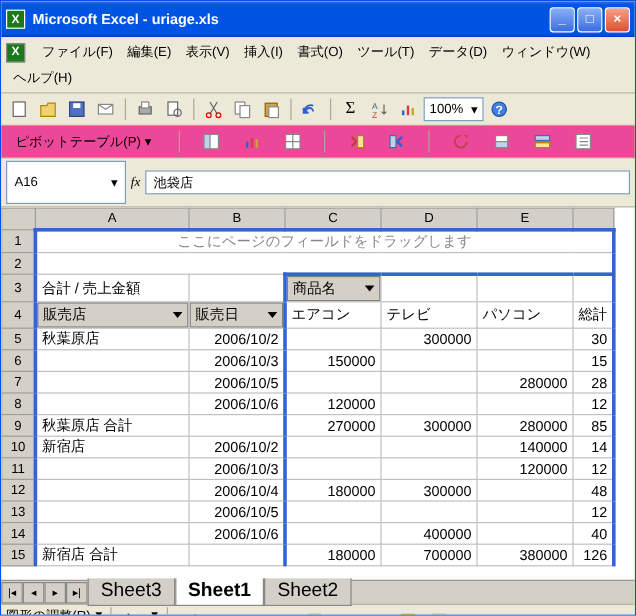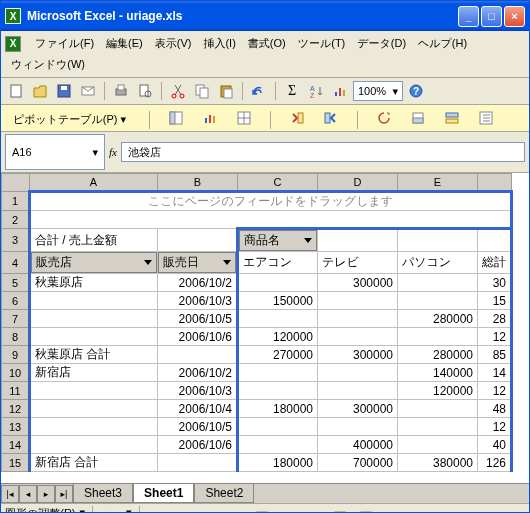--- a/index.html
+++ b/index.html
@@ -9,41 +9,41 @@
 .titlebar .title { flex: 1; font-size: 12px; font-weight: bold; }
 .winbtn { width: 21px; height: 21px; background: linear-gradient(#8cb0f4, #3a6ee3); border: 1px solid #fff; border-radius: 3px; margin-left: 2px; color: #fff; display: flex; align-items: center; justify-content: center; font-weight: bold; font-family: Arial; }
 .winbtn.close { background: linear-gradient(#f4a08c, #e05030); }
 .menubar { background: #ece9d8; padding: 2px 4px; display: flex; align-items: center; flex-wrap: wrap; border-bottom: 1px solid #aca899; }
 .menubar .ex-icon { width: 16px; height: 16px; background: #1a7a1a; color: #fff; font-size: 10px; font-weight: bold; display: flex; align-items: center; justify-content: center; margin-right: 8px; border: 1px solid #888; }
 .menubar span.mi { padding: 3px 6px; cursor: default; }
 .toolbar { background: #ece9d8; padding: 2px 4px; display: flex; align-items: center; border-bottom: 1px solid #aca899; gap: 2px; }
 .tbtn { width: 22px; height: 22px; display: flex; align-items: center; justify-content: center; border: 1px solid transparent; }
 .sep { width: 1px; height: 18px; background: #aca899; margin: 0 3px; }
 .zoombox { width: 50px; height: 20px; border: 1px solid #7f9db9; background: #fff; display: flex; align-items: center; padding: 0 4px; font-size: 11px; }
-.pivotbar { background: #fef9c3; padding: 2px 4px; display: flex; align-items: flex-end; border-bottom: 1px solid #aca899; gap: 12px; }
+.pivotbar { background: #ec4899; padding: 2px 4px; display: flex; align-items: center; border-bottom: 1px solid #aca899; gap: 12px; }
 .pvtlabel { padding: 2px 8px; }
 .namebox-row { background: #ece9d8; padding: 2px 4px; display: flex; align-items: center; gap: 4px; border-bottom: 1px solid #aca899; }
 .namebox { width: 100px; height: 36px; background: #fff; border: 1px solid #7f9db9; display: flex; align-items: center; padding: 0 6px; }
 .fx { font-style: italic; font-family: "Times New Roman"; }
 .fbar { flex: 1; background: #fff; border: 1px solid #7f9db9; height: 20px; padding: 0 6px; display: flex; align-items: center; }
 .sheet-area { background: #fff; position: relative; height: 310px; overflow: auto; }
 table { border-collapse: collapse; }
 .colhead, .rowhead, .corner { background: #d4d0c8; border: 1px solid #9c9c9c; text-align: center; font-size: 11px; }
 .colhead { height: 18px; }
 .rowhead { width: 28px; }
 .corner { width: 28px; height: 18px; }
 td.cell { border: 1px solid #c0c0c0; height: 18px; padding: 0 4px; font-size: 12px; white-space: nowrap; }
 td.rnum { text-align: right; }
 td.sel { border: 2px solid #000; background: #fff; }
 .pivotfield { border: 1px solid #808080; background: #d4d0c8; padding: 1px 4px; display: flex; justify-content: space-between; align-items: center; }
 .pivotfield .dd { width: 0; height: 0; border-left: 4px solid transparent; border-right: 4px solid transparent; border-top: 5px solid #000; }
 .pghint { color: #888; text-align: center; font-size: 12px; margin-top: 20px; }
 .sheettabs { background: #d4d0c8; display: flex; align-items: center; height: 20px; border-top: 1px solid #888; }
 .navbtn { width: 18px; height: 18px; border: 1px solid #888; display: flex; align-items: center; justify-content: center; font-size: 9px; background: #d4d0c8; }
-.tab { border: 1px solid #888; border-top: none; padding: 2px 10px; background: #d4d0c8; font-size: 12px; position: relative; }
+.tab { border: 1px solid #888; border-top: none; padding: 2px 10px; background: #d4d0c8; font-size: 16px; position: relative; }
 .tab.active { background: #fff; font-weight: bold; }
 .stbar { background: #ece9d8; padding: 2px 4px; display: flex; align-items: flex-start; gap: 4px; border-top: 1px solid #aca899; height: 26px; }
 svg { display: block; }
 </style>
 </head>
 <body>
 
 <div class="titlebar">
   <div class="icon">X</div>
   <div class="title">Microsoft Excel - uriage.xls</div>
@@ -54,22 +54,22 @@
 
 <div class="menubar">
   <div class="ex-icon">X</div>
   <span class="mi">ファイル(F)</span>
   <span class="mi">編集(E)</span>
   <span class="mi">表示(V)</span>
   <span class="mi">挿入(I)</span>
   <span class="mi">書式(O)</span>
   <span class="mi">ツール(T)</span>
   <span class="mi">データ(D)</span>
+  <span class="mi">ウィンドウ(W)</span>
   <span class="mi">ヘルプ(H)</span>
-  <span class="mi">ウィンドウ(W)</span>
 </div>
 
 <div class="toolbar">
   <div class="tbtn">
       <svg width="16" height="16">
         <rect x="3" y="2" width="10" height="12" fill="#fff" stroke="#666"></rect>
       </svg>
     </div>
   <div class="tbtn">
       <svg width="16" height="16">

